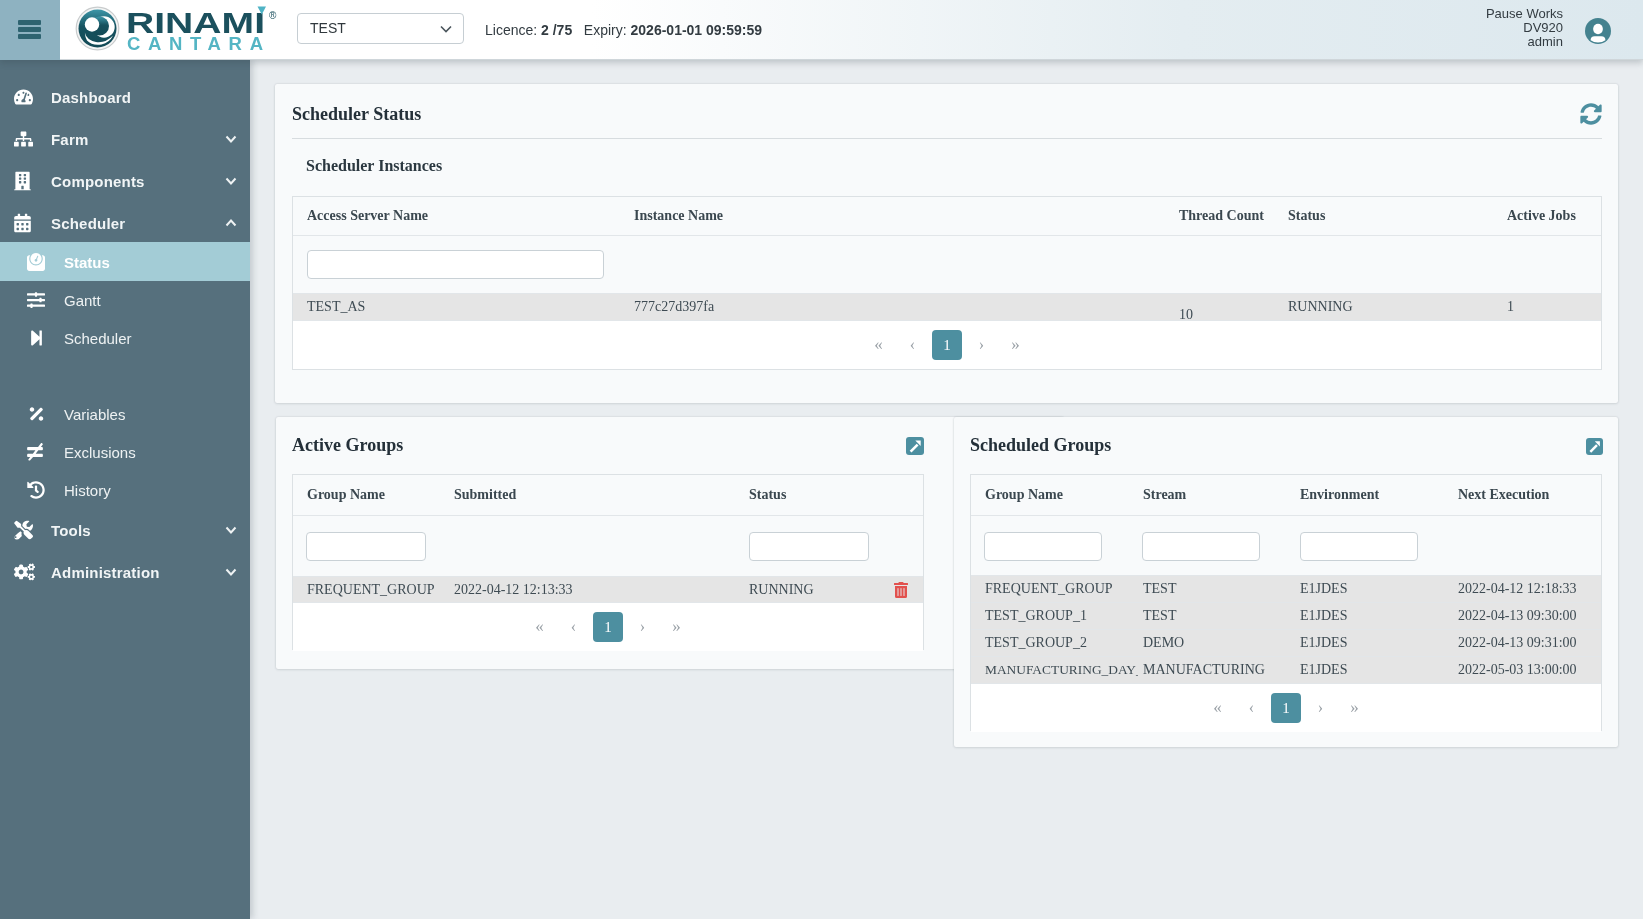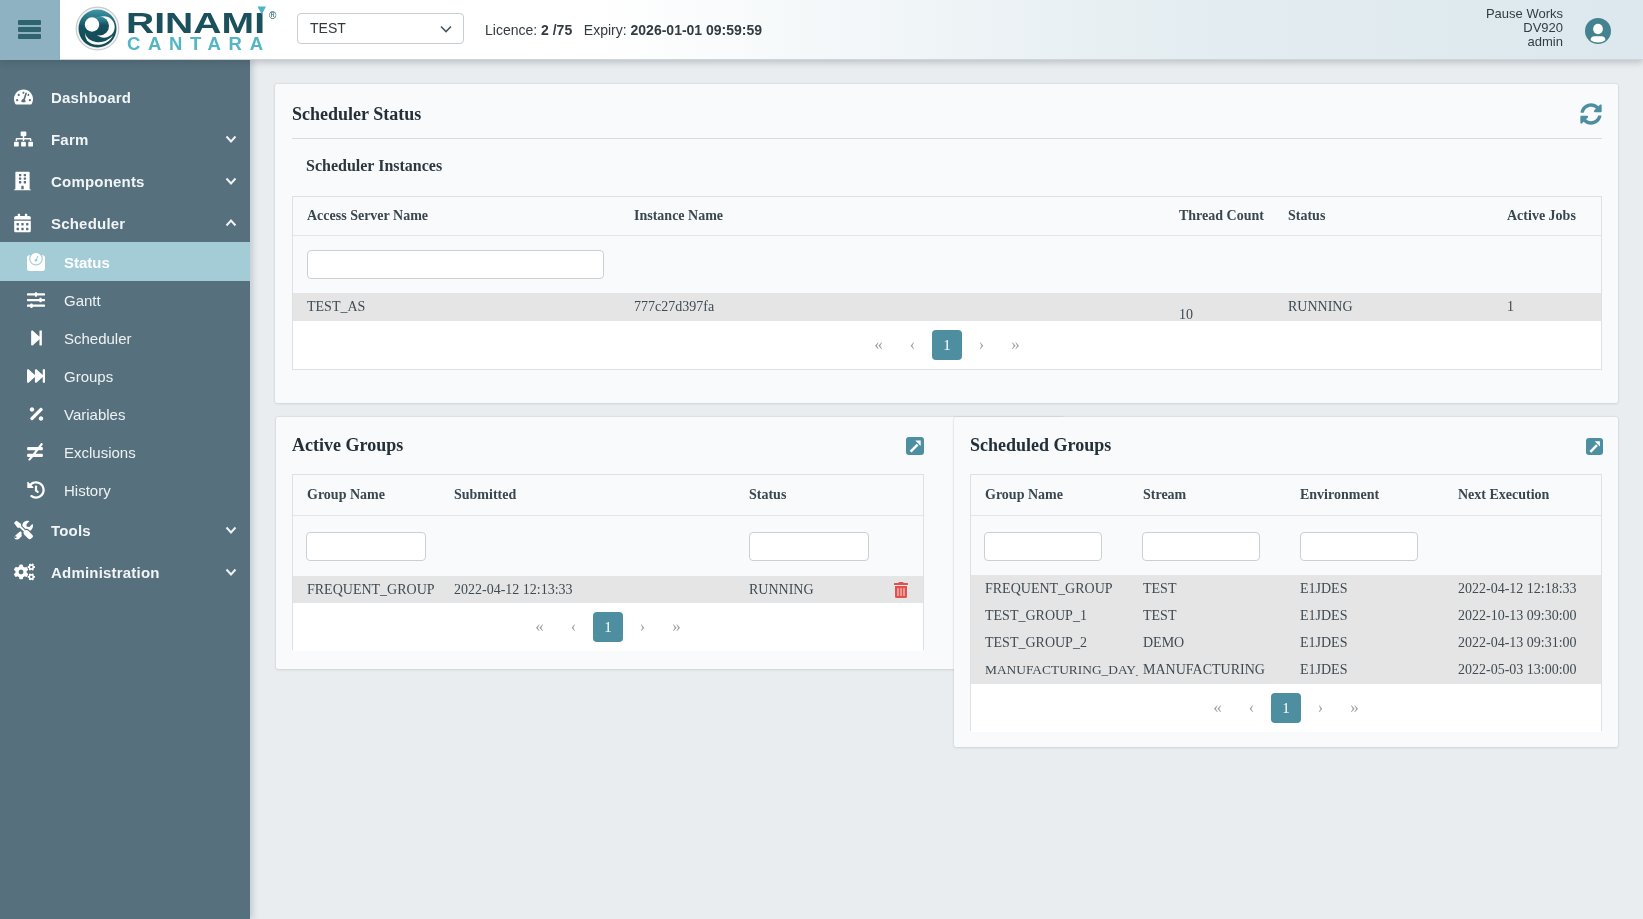--- a/index.html
+++ b/index.html
@@ -152,21 +152,21 @@
       <div class="trow white" style="top:101px;height:27px;">
         <span class="cell" style="left:14px;">FREQUENT_GROUP</span>
         <span class="cell" style="left:172px;">TEST</span>
         <span class="cell" style="left:329px;">E1JDES</span>
         <span class="cell" style="left:487px;">2022-04-12 12:18:33</span>
       </div>
       <div class="trow white" style="top:128px;height:27px;">
         <span class="cell" style="left:14px;">TEST_GROUP_1</span>
         <span class="cell" style="left:172px;">TEST</span>
         <span class="cell" style="left:329px;">E1JDES</span>
-        <span class="cell" style="left:487px;">2022-10-13 09:30:00</span>
+        <span class="cell" style="left:487px;">2022-04-13 09:30:00</span>
       </div>
       <div class="trow white" style="top:155px;height:27px;">
         <span class="cell" style="left:14px;">TEST_GROUP_2</span>
         <span class="cell" style="left:172px;">DEMO</span>
         <span class="cell" style="left:329px;">E1JDES</span>
         <span class="cell" style="left:487px;">2022-04-13 09:31:00</span>
       </div>
       <div class="trow white" style="top:182px;height:27px;">
         <span class="cell" style="left:14px;max-width:153px;overflow:hidden;font-size:13.4px;">MANUFACTURING_DAY_1</span>
         <span class="cell" style="left:172px;">MANUFACTURING</span>
@@ -270,26 +270,20 @@
         <path fill="#fff" d="M496 384H160v-16c0-8.8-7.2-16-16-16h-32c-8.8 0-16 7.2-16 16v16H16c-8.8 0-16 7.2-16 16v32c0 8.8 7.2 16 16 16h80v16c0 8.8 7.2 16 16 16h32c8.8 0 16-7.2 16-16v-16h336c8.8 0 16-7.2 16-16v-32c0-8.8-7.2-16-16-16zm0-160h-80v-16c0-8.8-7.2-16-16-16h-32c-8.8 0-16 7.2-16 16v16H16c-8.8 0-16 7.2-16 16v32c0 8.8 7.2 16 16 16h336v16c0 8.8 7.2 16 16 16h32c8.8 0 16-7.2 16-16v-16h80c8.8 0 16-7.2 16-16v-32c0-8.8-7.2-16-16-16zm0-160H288V48c0-8.8-7.2-16-16-16h-32c-8.8 0-16 7.2-16 16v16H16C7.2 64 0 71.2 0 80v32c0 8.8 7.2 16 16 16h208v16c0 8.8 7.2 16 16 16h32c8.8 0 16-7.2 16-16v-16h208c8.8 0 16-7.2 16-16V80c0-8.8-7.2-16-16-16z"></path>
       </svg>
     <span class="tx2">Gantt</span>
   </div>
   <div class="mi" style="top:259px;height:38px;">
     <svg class="ic2" viewBox="0 0 448 512" style="width:15px;left:29px">
         <path fill="#fff" d="M384 44v424c0 6.6-5.4 12-12 12h-48c-6.6 0-12-5.4-12-12V291.6l-195.5 181C95.9 489.7 64 475.4 64 448V64c0-27.4 31.9-41.7 52.5-24.6L312 219.3V44c0-6.6 5.4-12 12-12h48c6.6 0 12 5.4 12 12z"></path>
       </svg>
     <span class="tx2">Scheduler</span>
   </div>
-  <div class="mi" style="top:297px;height:38px;">
-    <svg class="ic2" viewBox="0 0 512 512">
-        <path fill="#fff" d="M512 76v360c0 6.6-5.4 12-12 12h-40c-6.6 0-12-5.4-12-12V284.1L276.5 440.6c-20.6 17.2-52.5 2.8-52.5-24.6V284.1L52.5 440.6C31.9 457.8 0 443.4 0 416V96c0-27.4 31.9-41.8 52.5-24.6L224 227.9V96c0-27.4 31.9-41.8 52.5-24.6L448 227.9V76c0-6.6 5.4-12 12-12h40c6.6 0 12 5.4 12 12z"></path>
-      </svg>
-    <span class="tx2">Groups</span>
-  </div>
   <div class="mi" style="top:335px;height:38px;">
     <svg class="ic2" viewBox="0 0 384 512" style="width:15px;left:29px">
         <path fill="#fff" d="M109.25 173.25c24.99-24.99 24.99-65.52 0-90.51-24.99-24.99-65.52-24.99-90.51 0-24.99 24.99-24.99 65.52 0 90.51 25 25 65.52 25 90.51 0zm256 165.49c-24.99-24.99-65.52-24.99-90.51 0-24.99 24.99-24.99 65.52 0 90.51 24.99 24.99 65.52 24.99 90.51 0 25-24.99 25-65.51 0-90.51zm-1.94-231.43l-22.62-22.62c-12.5-12.5-32.76-12.5-45.25 0L20.17 359.96c-12.5 12.5-12.5 32.76 0 45.25l22.62 22.62c12.5 12.5 32.76 12.5 45.25 0l275.27-275.27c12.5-12.49 12.5-32.75 0-45.25z"></path>
       </svg>
     <span class="tx2">Variables</span>
   </div>
   <div class="mi" style="top:373px;height:38px;">
     <svg class="ic2" viewBox="0 0 448 512" style="width:16px">
         <path fill="#fff" d="M416 208c17.67 0 32-14.33 32-32v-32c0-17.67-14.33-32-32-32h-23.88l51.87-66.81c5.37-7.02 4.04-17.06-2.97-22.43L415.61 3.3c-7.02-5.38-17.06-4.04-22.44 2.97L311.09 112H32c-17.67 0-32 14.33-32 32v32c0 17.67 14.33 32 32 32h204.56l-74.53 96H32c-17.67 0-32 14.33-32 32v32c0 17.67 14.33 32 32 32h55.49l-51.87 66.81c-5.37 7.01-4.04 17.05 2.97 22.43L64 495.7c7.02 5.38 17.06 4.04 22.43-2.97L168.52 400H416c17.67 0 32-14.33 32-32v-32c0-17.67-14.33-32-32-32h-173.12l74.53-96H416z"></path>
       </svg>

